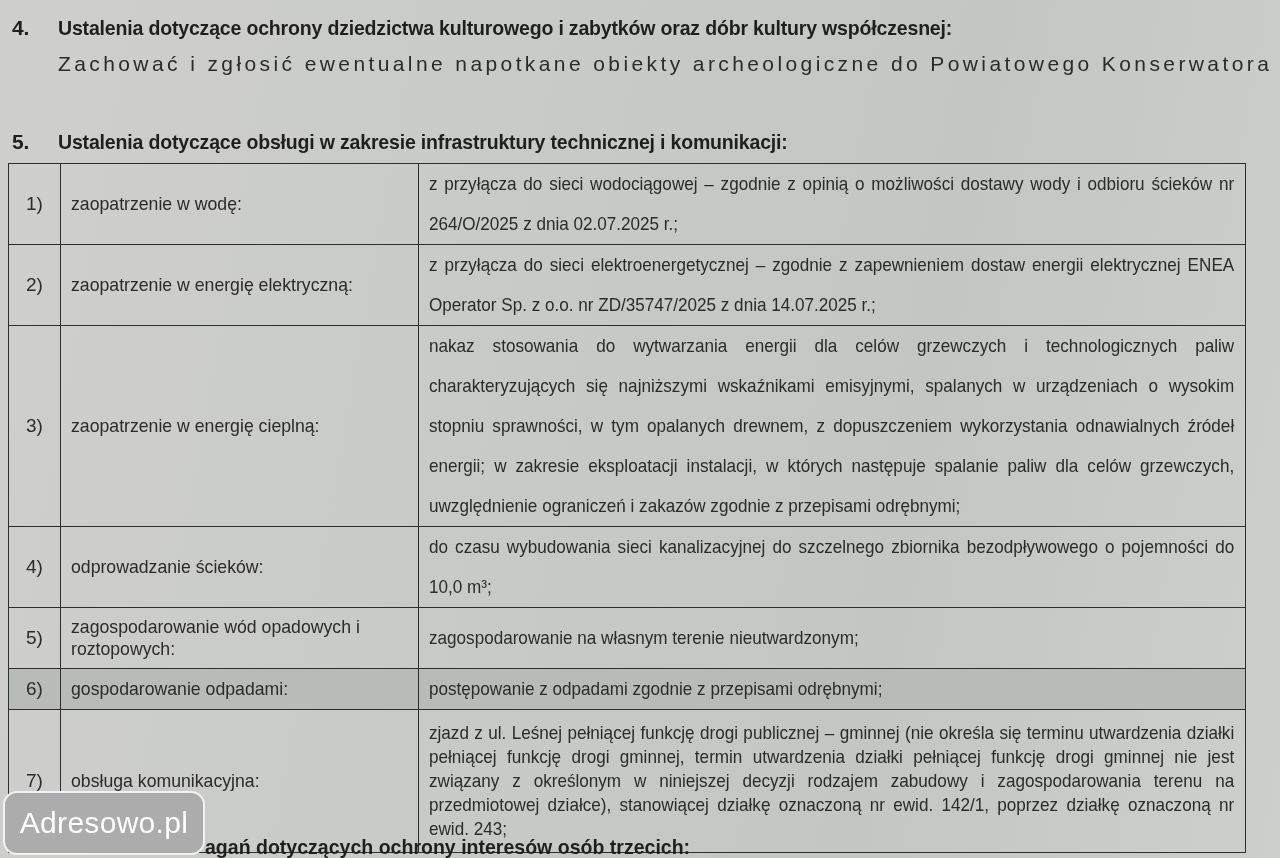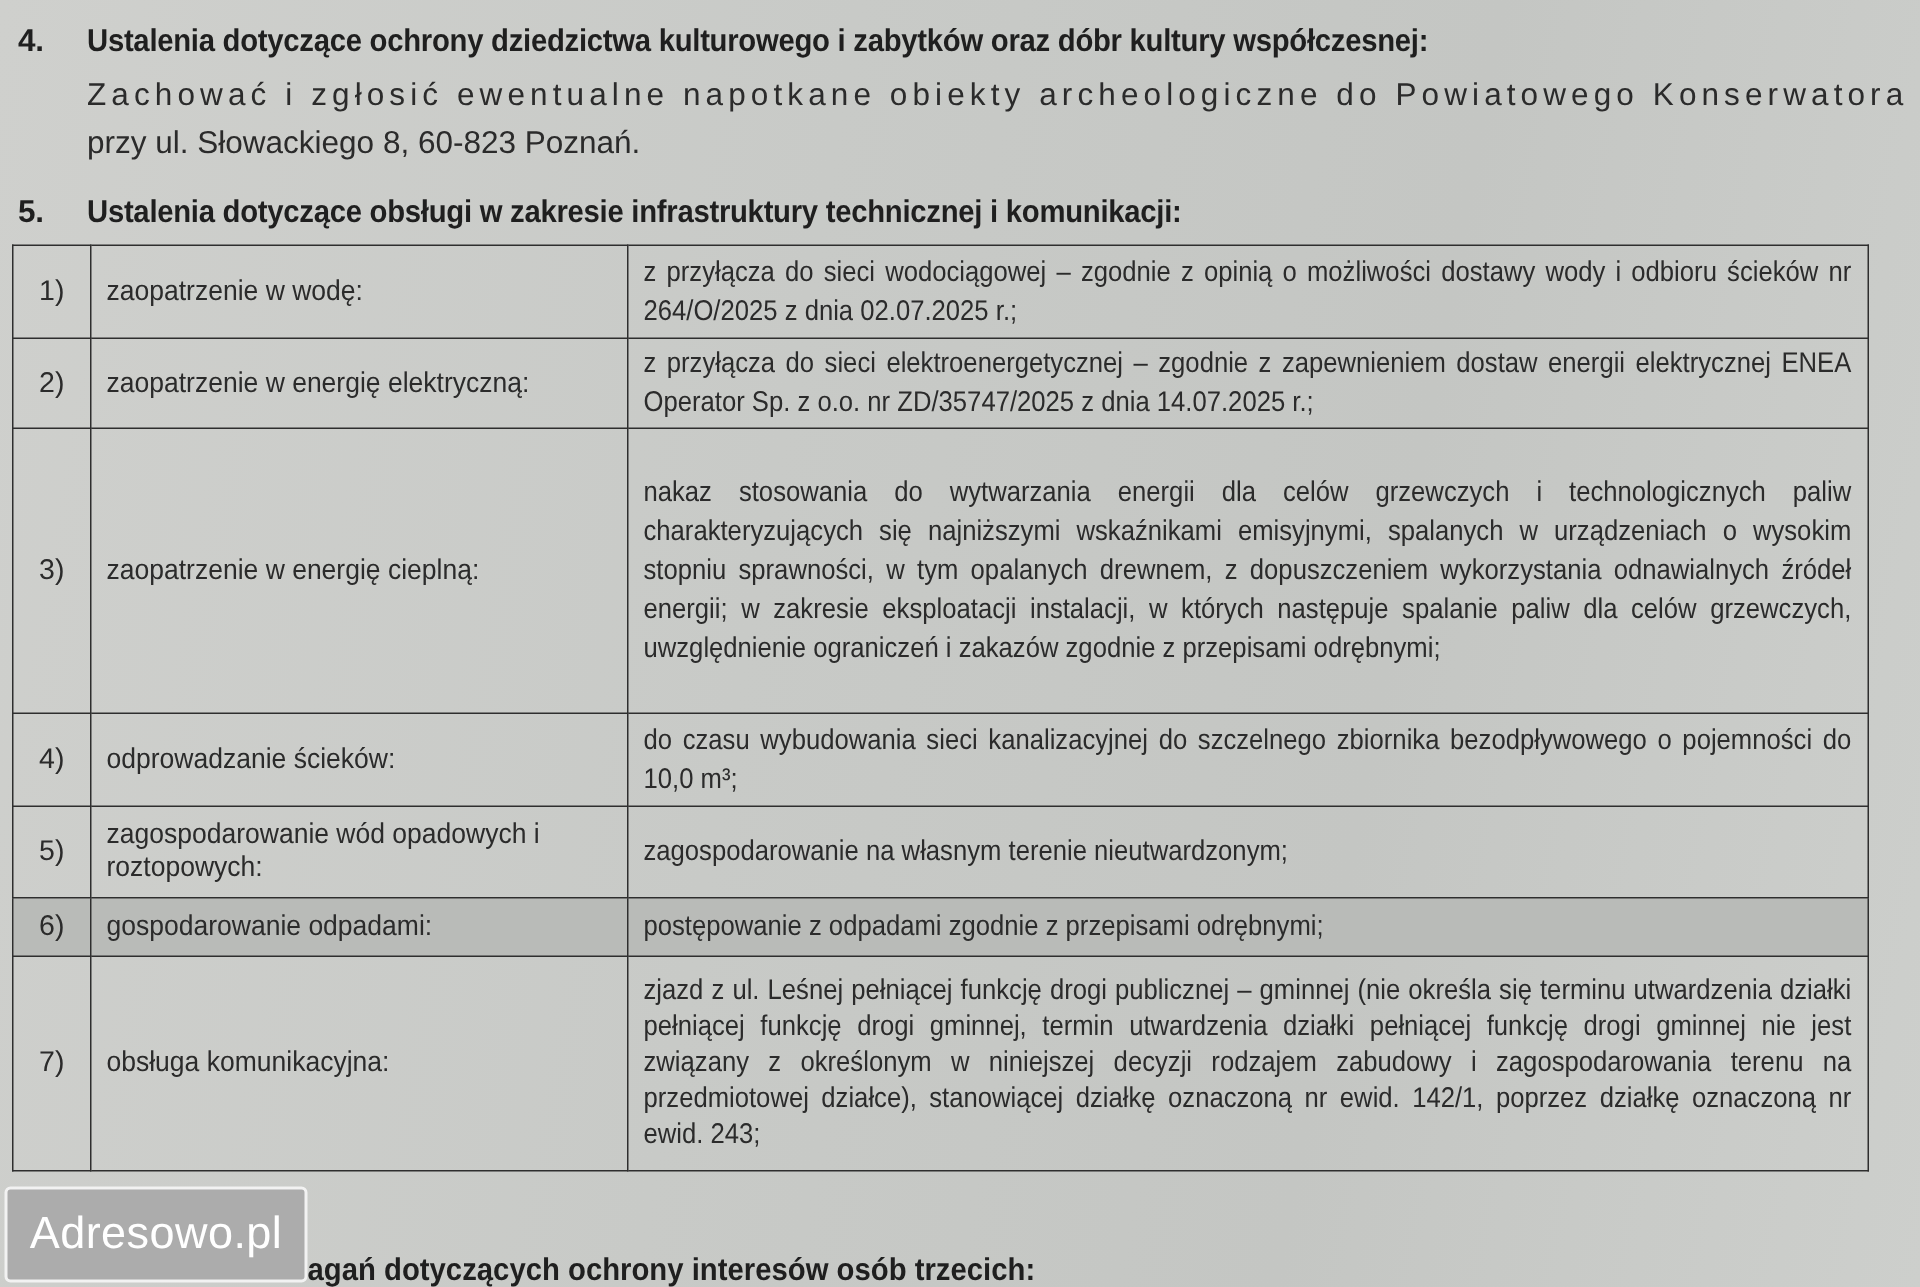--- a/index.html
+++ b/index.html
@@ -31,50 +31,49 @@
     table.infra {
       position: absolute; left: 8px; top: 163px; width: 1238px;
       border-collapse: collapse; font-size: 19px; color: #2b2b2b;
     }
     table.infra td {
       border: 1.6px solid #2e2e2e; vertical-align: middle;
       padding: 0 10px;
     }
     td.num { width: 52px; text-align: center; padding: 0; }
     td.label { width: 358px; padding-left: 12px; }
-    td.value { padding-left: 12px; padding-right: 10px; line-height: 26px; text-align: justify; }
+    td.value { padding-left: 12px; padding-right: 10px; line-height: 40px; text-align: justify; }
     td.value .inner { display: block; transform: scaleX(0.9); transform-origin: left; width: 111%; }
     td.label .inner { display: block; transform: scaleX(0.93); transform-origin: left; width: 107%; }
     tr.r1 { height: 62px; } tr.r2 { height: 60px; } tr.r3 { height: 190px; }
     tr.r4 { height: 62px; } tr.r5 { height: 61px; } tr.r6 { height: 39px; background: #b9bbb8; }
     tr.r7 { height: 143px; } tr.r8 { height: 45px; }
 
     .bottom-head {
       position: absolute; top: 835px; left: 205px; font-weight: bold;
       font-size: 21px; color: #1f1f1f; white-space: nowrap;
       transform: scaleX(0.93); transform-origin: left;
     }
     .watermark {
       position: absolute; left: 3px; top: 791px; width: 202px; height: 64px;
-      background: #acacac; border: 2px solid #f2f2f2; border-radius: 4px;
+      background: #acacac; border: 2px solid #f2f2f2; border-radius: 14px;
       display: flex; align-items: center; justify-content: center;
       color: #ffffff; font-size: 30px; letter-spacing: 0.3px;
     }
   </style>
 </head>
 <body>
 
 <div class="paper">
 
   <div class="section-head" style="top:16px;">
     <span class="section-num">4.</span>
     <span class="section-title">Ustalenia dotyczące ochrony dziedzictwa kulturowego i zabytków oraz dóbr kultury współczesnej:</span>
   </div>
   <div class="para" style="top:52px; letter-spacing:3.4px;">Zachować i zgłosić ewentualne napotkane obiekty archeologiczne do Powiatowego Konserwatora Zabytków,</div>
-  <div class="para" style="top:84px;">przy ul. Słowackiego 8, 60-823 Poznań.</div>
 
   <div class="section-head" style="top:130px;">
     <span class="section-num">5.</span>
     <span class="section-title">Ustalenia dotyczące obsługi w zakresie infrastruktury technicznej i komunikacji:</span>
   </div>
 
   <table class="infra">
     <tbody>
         <tr class="r1">
       <td class="num">1)</td>

